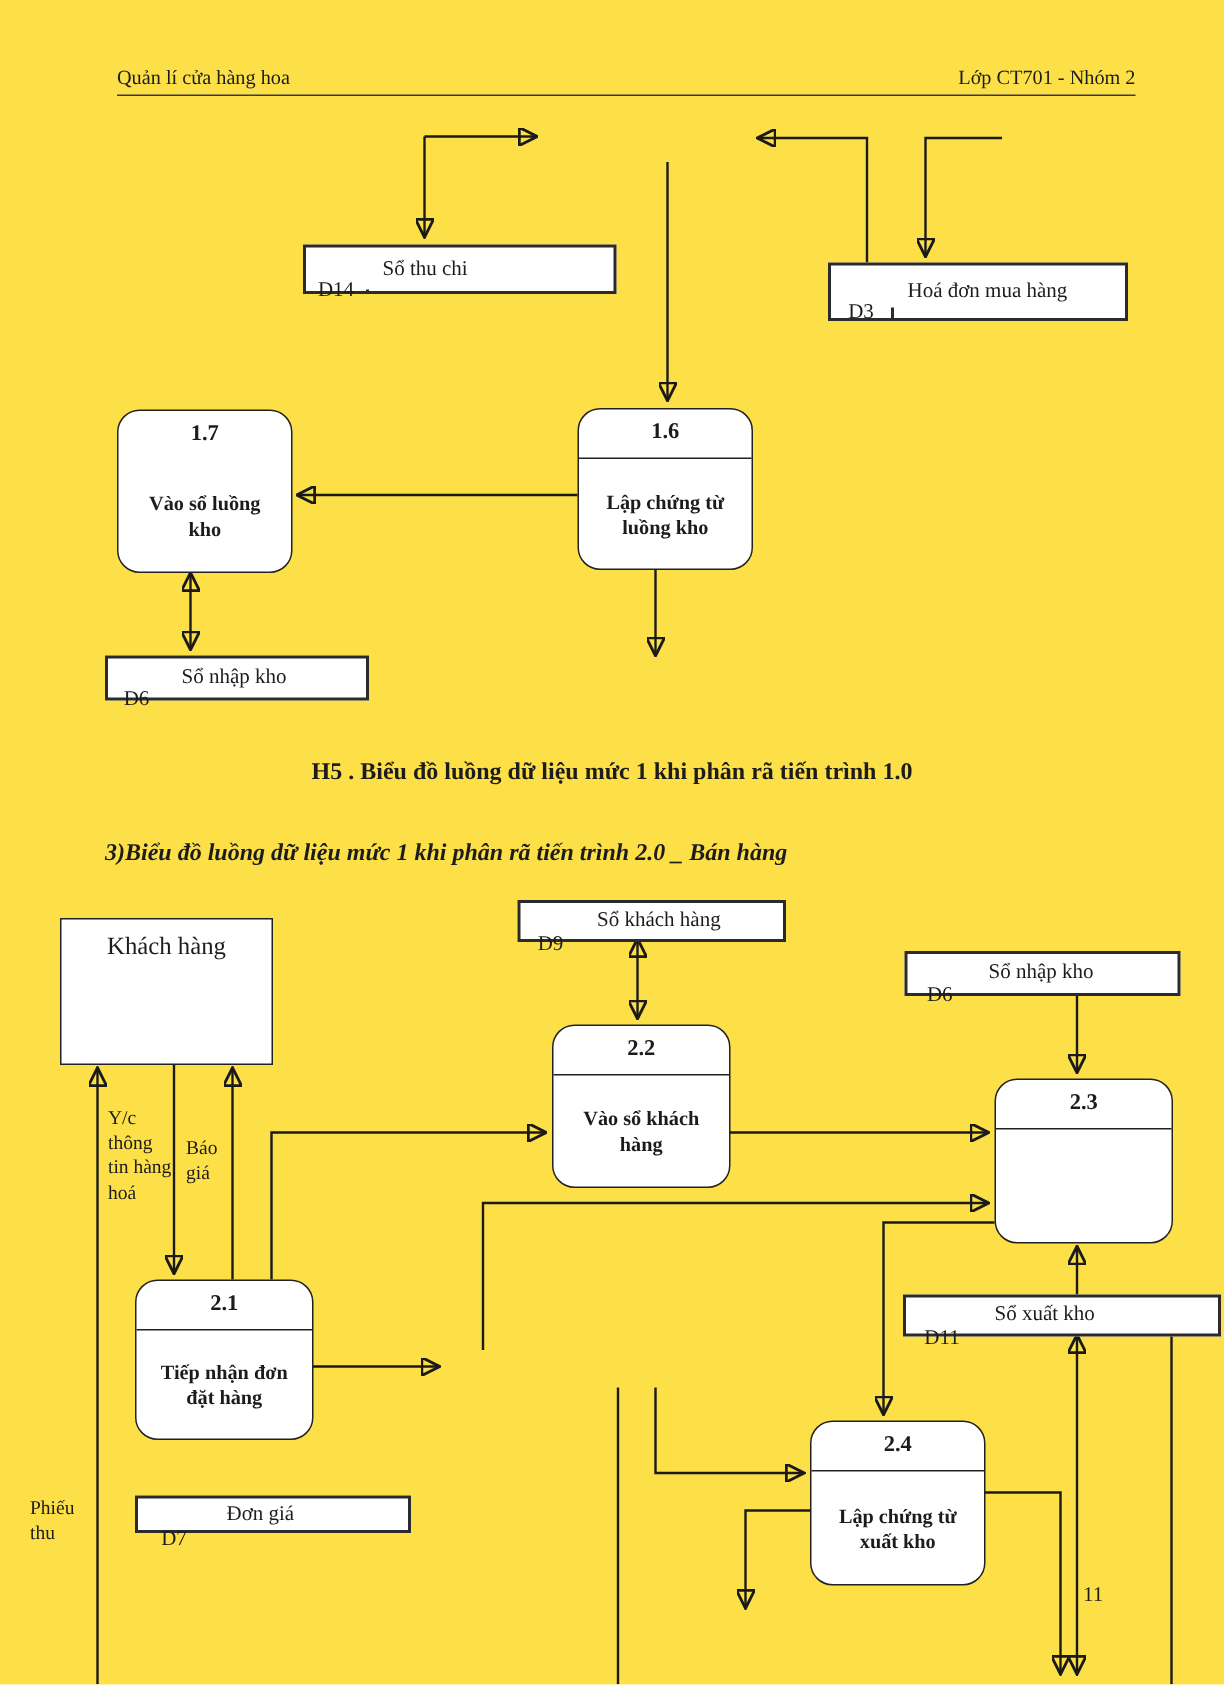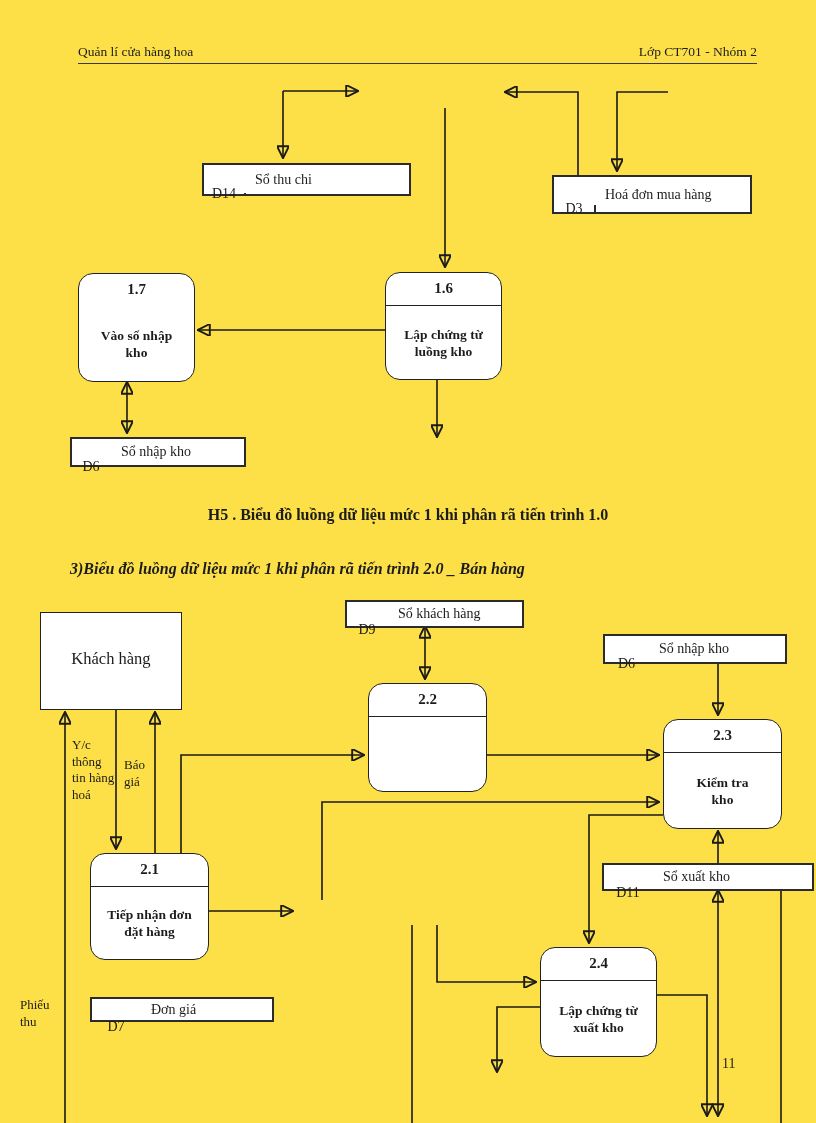--- a/index.html
+++ b/index.html
@@ -99,59 +99,59 @@
     <div class="sname">Sổ thu chi</div>
   </div>
 
   <div class="store" style="left:552px;top:175px;width:196px;height:35px">
     <div class="code" style="width:40px">D3</div>
     <div class="sname">Hoá đơn mua hàng</div>
   </div>
 
   <div class="process" style="left:78px;top:273px;width:115px;height:107px">
     <div class="pid">1.7</div>
-    <div class="pname" style="max-width:90px">Vào sổ nhập kho</div>
+    <div class="pname" style="max-width:90px">Vào sổ luồng kho</div>
   </div>
 
   <div class="process" style="left:385px;top:272px;width:115px;height:106px">
     <div class="pid divided">1.6</div>
     <div class="pname" style="max-width:92px">Lập chứng từ luồng kho</div>
   </div>
 
   <div class="store" style="left:70px;top:437px;width:172px;height:26px">
     <div class="code" style="width:38px">D6</div>
     <div class="sname">Sổ nhập kho</div>
   </div>
 
 
   <div class="caption" style="top:506px">H5 . Biểu đồ luồng dữ liệu mức 1 khi phân rã tiến trình 1.0</div>
 
   <div class="sectitle" style="left:70px;top:560px">3)Biểu đồ luồng dữ liệu mức 1 khi phân rã tiến trình 2.0 _ Bán hàng</div>
 
   <div class="entity" style="left:40px;top:612px;width:140px;height:96px;padding-top:0">
-    <div style="margin-top:36px">Khách hàng</div>
+    <div style="margin-top:8px">Khách hàng</div>
   </div>
 
   <div class="store" style="left:345px;top:600px;width:175px;height:24px">
     <div class="code" style="width:40px">D9</div>
     <div class="sname">Sổ khách hàng</div>
   </div>
 
   <div class="store" style="left:603px;top:634px;width:180px;height:26px">
     <div class="code" style="width:43px">D6</div>
     <div class="sname">Sổ nhập kho</div>
   </div>
 
   <div class="process" style="left:368px;top:683px;width:117px;height:107px">
     <div class="pid divided">2.2</div>
+    <div class="pname" style="max-width:92px">Vào sổ khách hàng</div>
   </div>
 
   <div class="process" style="left:663px;top:719px;width:117px;height:108px">
     <div class="pid divided">2.3</div>
-    <div class="pname" style="max-width:64px">Kiểm tra kho</div>
   </div>
 
   <div class="process" style="left:90px;top:853px;width:117px;height:105px">
     <div class="pid divided">2.1</div>
     <div class="pname" style="max-width:88px">Tiếp nhận đơn đặt hàng</div>
   </div>
 
   <div class="store" style="left:602px;top:863px;width:208px;height:24px">
     <div class="code" style="width:48px">D11</div>
     <div class="sname">Sổ xuất kho</div>

